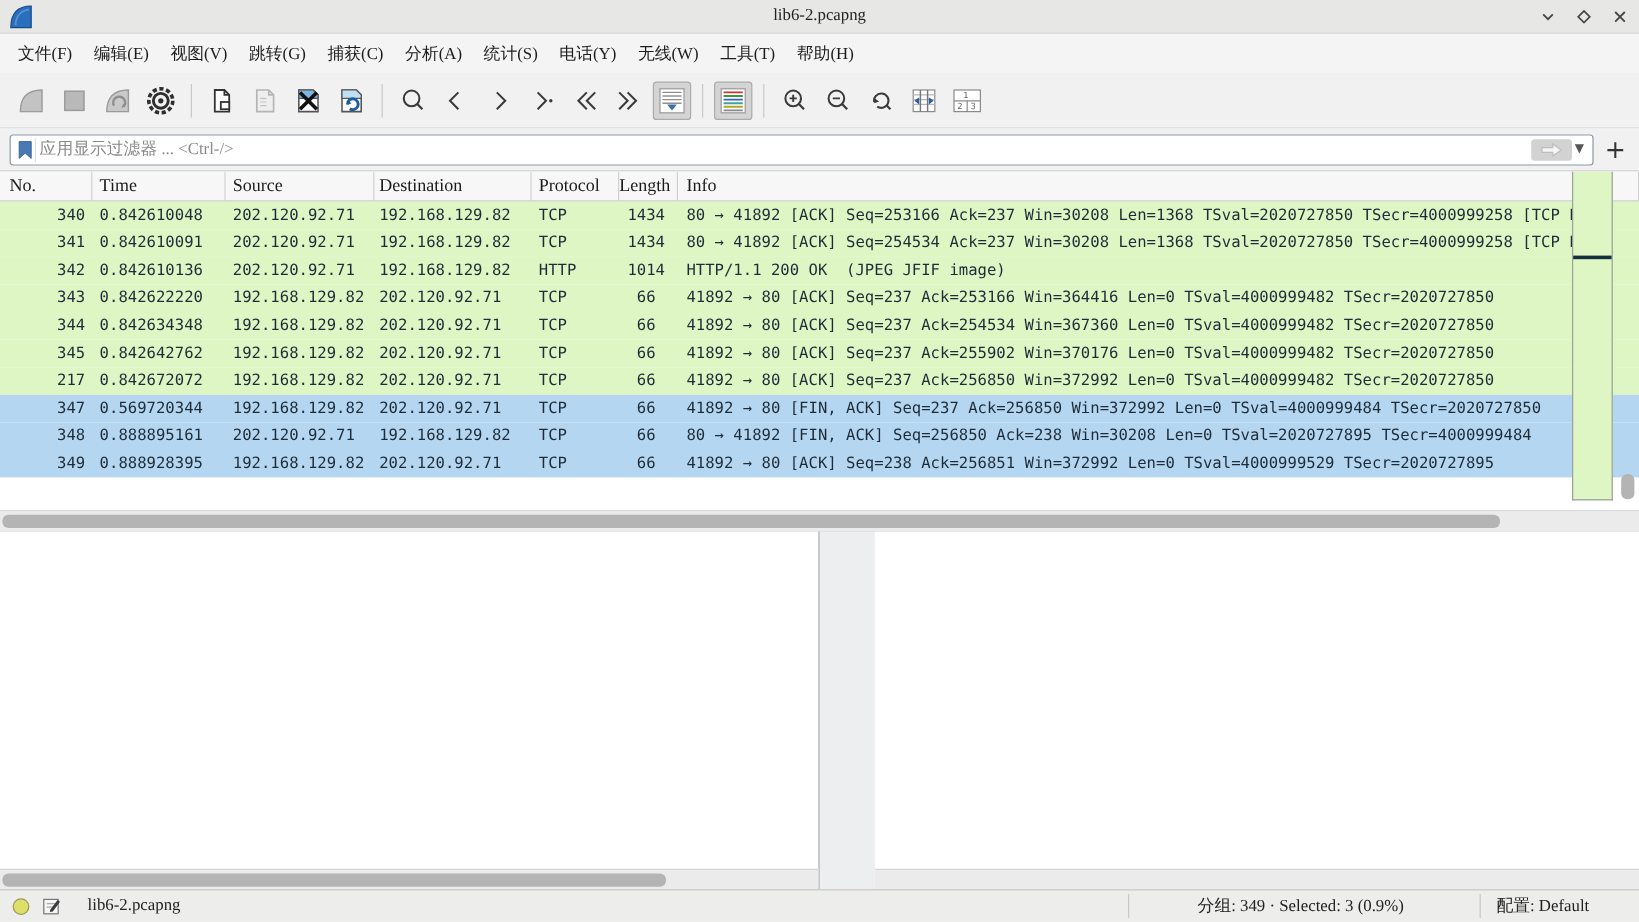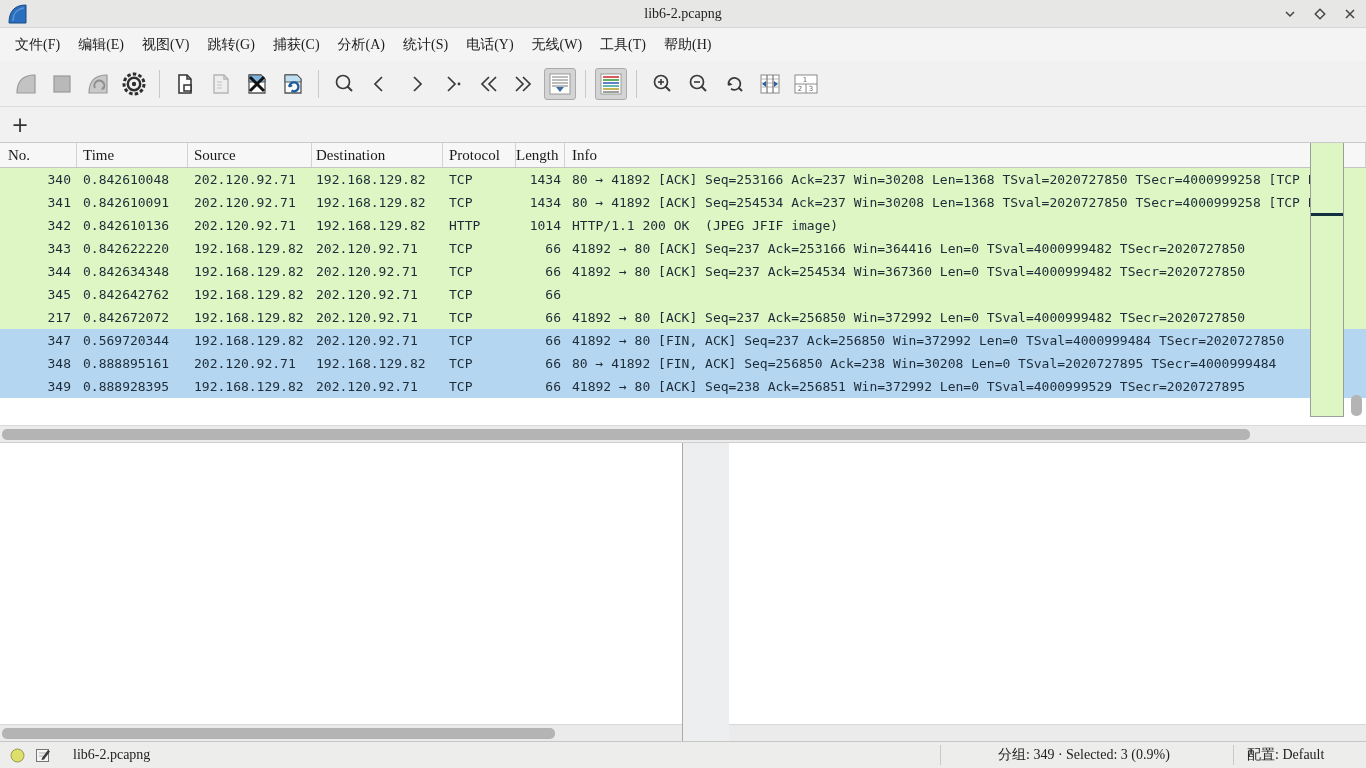--- a/index.html
+++ b/index.html
@@ -51,21 +51,21 @@
   .pl-header .cell { border-right:1px solid #d2d2d2; display:flex; align-items:center; }
   .row { height:23px; display:flex; font-family:"DejaVu Sans Mono", monospace;
          font-size:13px; color:#1d2c38; background:#ddf6c4; }
   .row.selected { background:#b5d6f0; }
   .cell { overflow:hidden; white-space:pre; line-height:23px; }
   .c-no    { width:77px;  text-align:right; padding-right:6px; }
   .c-time  { width:111px; padding-left:6px; }
   .c-src   { width:124px; padding-left:6px; }
   .c-dst   { width:131px; padding-left:4px; }
   .c-proto { width:73px;  padding-left:6px; }
-  .c-len   { width:49px;  text-align:right; padding-right:4px; }
+  .c-len   { width:49px;  text-align:center; padding-right:4px; }
   .c-info  { flex:1; padding-left:7px; }
   .pl-header .c-no { text-align:left; padding-left:8px; }
   .pl-filler { height:27px; background:#ffffff; }
 
   .minimap { position:absolute; top:0; left:1310px; width:34px; height:274px;
              background:#ddf6c4; border:1px solid #9aa09a; border-top:none; }
   .minimap-line { position:absolute; left:0; right:0; top:70px; height:3px; background:#14303f; }
   .vscroll-thumb { position:absolute; left:1351px; top:252px; width:11px; height:21px;
                    background:#b4b4b4; border-radius:5px; }
   .hscroll { position:absolute; left:0; right:0; bottom:0; height:17px; background:#ebebeb;
@@ -305,20 +305,34 @@
           <line x1="2" y1="12" x2="24" y2="12" stroke="#8a8a8a"></line>
           <line x1="13" y1="12" x2="13" y2="21" stroke="#8a8a8a"></line>
           <text x="12" y="10" font-size="7" fill="#666" text-anchor="middle" font-family="DejaVu Sans">1</text>
           <text x="7" y="19" font-size="7" fill="#666" text-anchor="middle" font-family="DejaVu Sans">2</text>
           <text x="18" y="19" font-size="7" fill="#666" text-anchor="middle" font-family="DejaVu Sans">3</text>
         </svg>
     </span>
   </div>
 
   <div class="filterbar">
+    <div class="filter-field">
+      <span class="bookmark">
+        <svg width="12" height="16" viewBox="0 0 12 16">
+            <path d="M1 1 h10 v14 l-5 -4.5 -5 4.5 z" fill="#4a7ab5" stroke="#3a6396" stroke-width="0.8"></path>
+          </svg>
+      </span>
+      <input class="filter-input" type="text" value="" placeholder="应用显示过滤器 ... &lt;Ctrl-/&gt;" style="">
+      <span class="apply-btn">
+        <svg width="20" height="12" viewBox="0 0 20 12">
+            <path d="M2 4 h9 v-3 l7 5 -7 5 v-3 h-9 z" fill="#f5f5f5" stroke="#bdbdbd"></path>
+          </svg>
+      </span>
+      <span class="apply-caret">▼</span>
+    </div>
     <span class="plus-btn">+</span>
   </div>
 
   <div class="packetlist">
     <div class="pl-header">
         <div class="cell c-no">No.</div>
         <div class="cell c-time">Time</div>
         <div class="cell c-src">Source</div>
         <div class="cell c-dst">Destination</div>
         <div class="cell c-proto">Protocol</div>
@@ -371,20 +385,21 @@
           <div class="cell c-len">66</div>
           <div class="cell c-info">41892 → 80 [ACK] Seq=237 Ack=254534 Win=367360 Len=0 TSval=4000999482 TSecr=2020727850</div>
         </div>
         <div class="row">
           <div class="cell c-no">345</div>
           <div class="cell c-time">0.842642762</div>
           <div class="cell c-src">192.168.129.82</div>
           <div class="cell c-dst">202.120.92.71</div>
           <div class="cell c-proto">TCP</div>
           <div class="cell c-len">66</div>
+          <div class="cell c-info">41892 → 80 [ACK] Seq=237 Ack=255902 Win=370176 Len=0 TSval=4000999482 TSecr=2020727850</div>
         </div>
         <div class="row">
           <div class="cell c-no">217</div>
           <div class="cell c-time">0.842672072</div>
           <div class="cell c-src">192.168.129.82</div>
           <div class="cell c-dst">202.120.92.71</div>
           <div class="cell c-proto">TCP</div>
           <div class="cell c-len">66</div>
           <div class="cell c-info">41892 → 80 [ACK] Seq=237 Ack=256850 Win=372992 Len=0 TSval=4000999482 TSecr=2020727850</div>
         </div>

